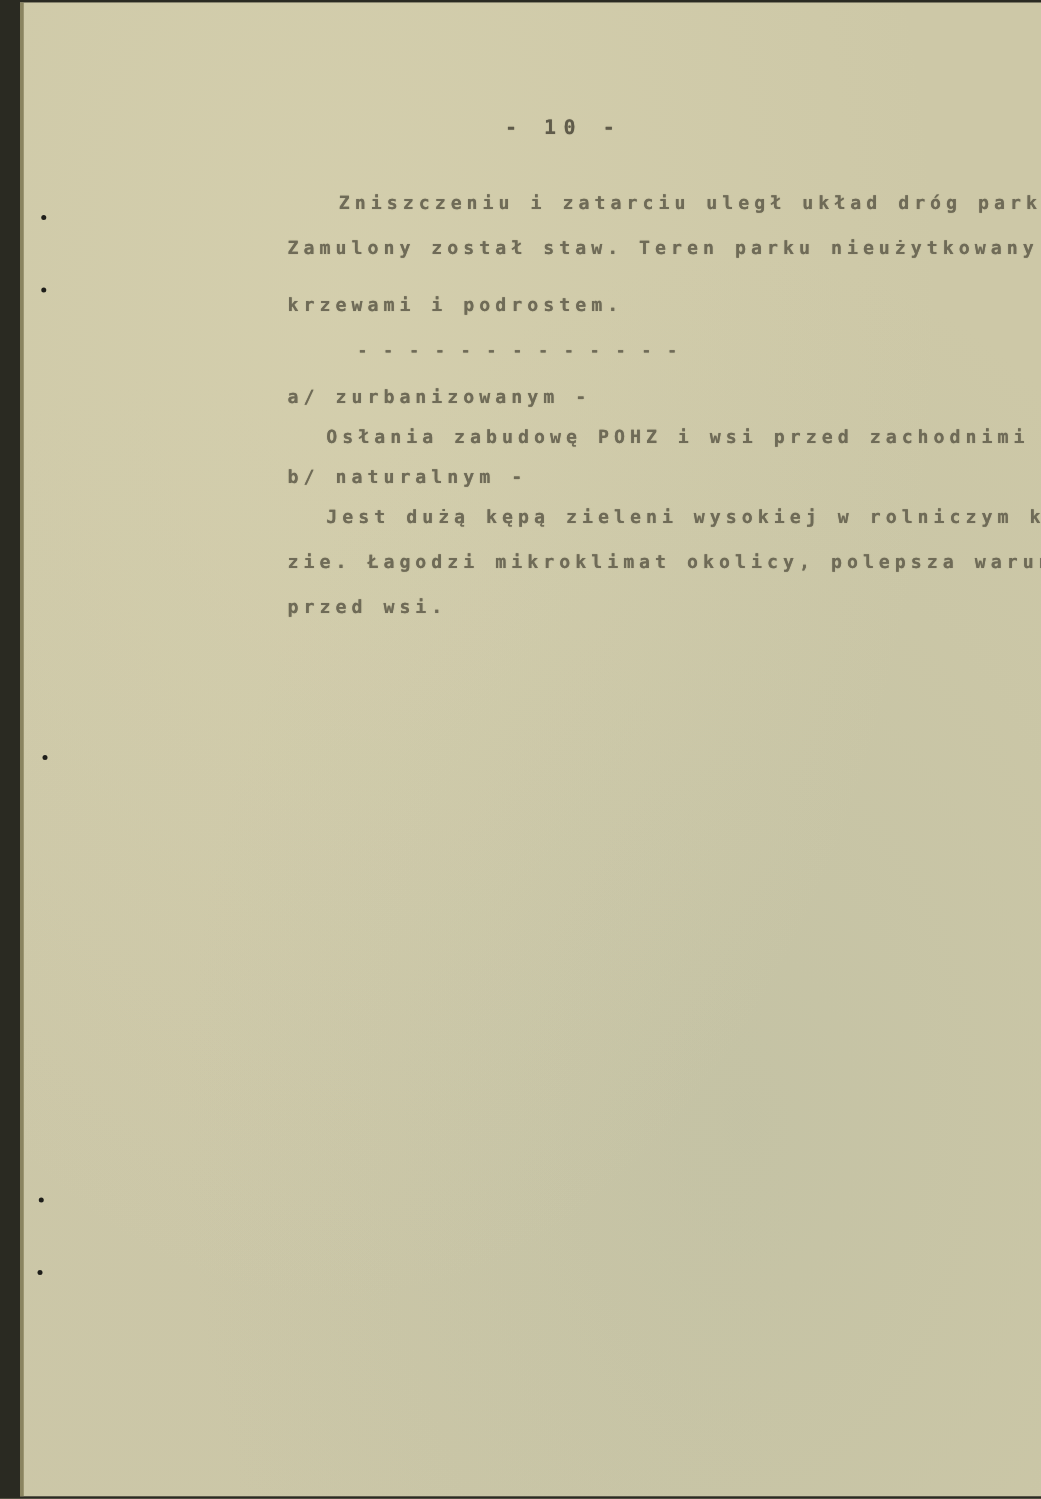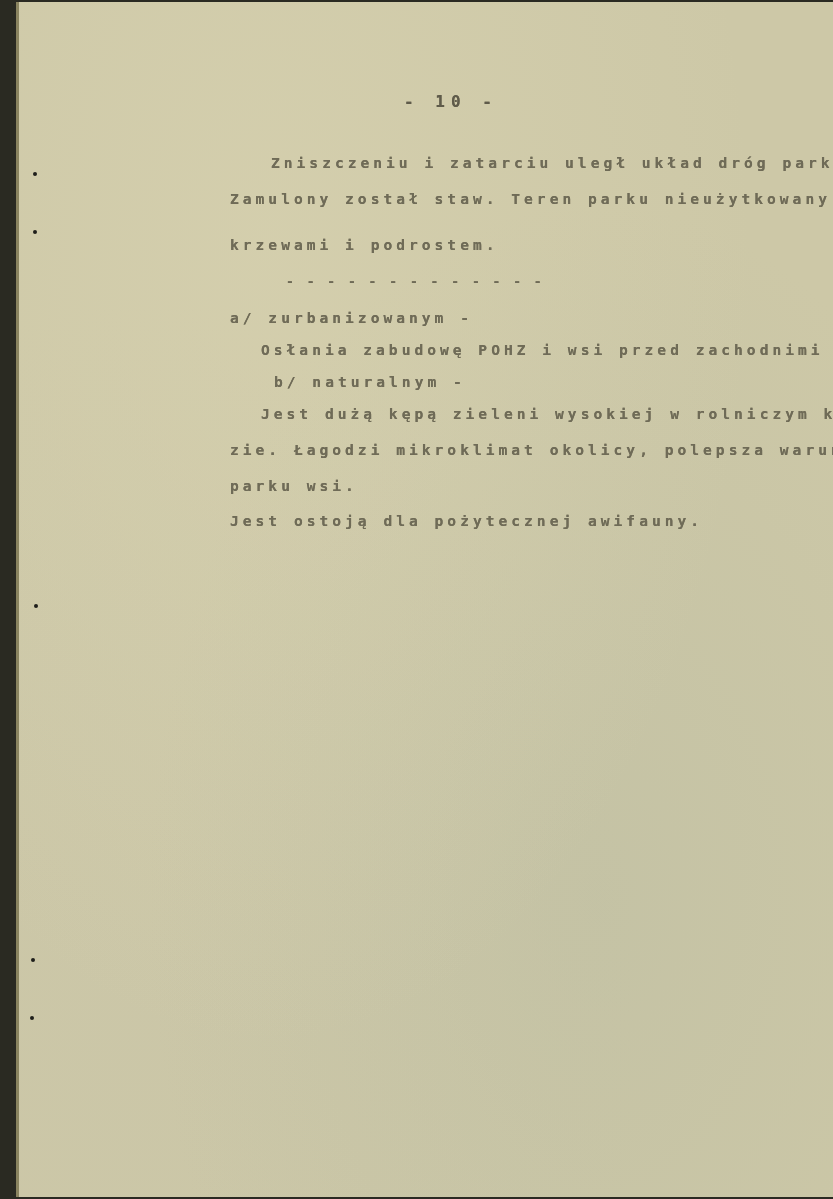--- a/index.html
+++ b/index.html
@@ -70,19 +70,18 @@
 
   <div class="txt" style="left:252px; top:154px;">Zniszczeniu i zatarciu uległ układ dróg parkowych.</div>
   <div class="txt" style="left:211px; top:190px;">Zamulony został staw. Teren parku nieużytkowany zarasta</div>
   <div class="txt" style="left:211px; top:226px;margin-top:10px;">krzewami i podrostem.</div>
 
   <div class="txt dashline" style="left:267px; top:273px;">- - - - - - - - - - - - -</div>
 
   <div class="txt" style="left:211px; top:309px;">a/ zurbanizowanym -</div>
   <div class="txt" style="left:242px; top:341px;">Osłania zabudowę POHZ i wsi przed zachodnimi wiatrami;</div>
 
-  <div class="txt" style="left:211px; top:373px;margin-left:44px;">b/ naturalnym -</div>
+  <div class="txt" style="left:211px; top:373px;">b/ naturalnym -</div>
   <div class="txt" style="left:242px; top:405px;">Jest dużą kępą zieleni wysokiej w rolniczym krajobra-</div>
   <div class="txt" style="left:211px; top:441px;">zie. Łagodzi mikroklimat okolicy, polepsza warunki sani-</div>
-  <div class="txt" style="left:211px; top:477px;">parku wsi.</div>
-  <div class="txt" style="left:211px; top:512px;">Jest ostoją dla pożytecznej awifauny.</div>
+  <div class="txt" style="left:211px; top:477px;">przed wsi.</div>
 
 </div>
 
 </body></html>

